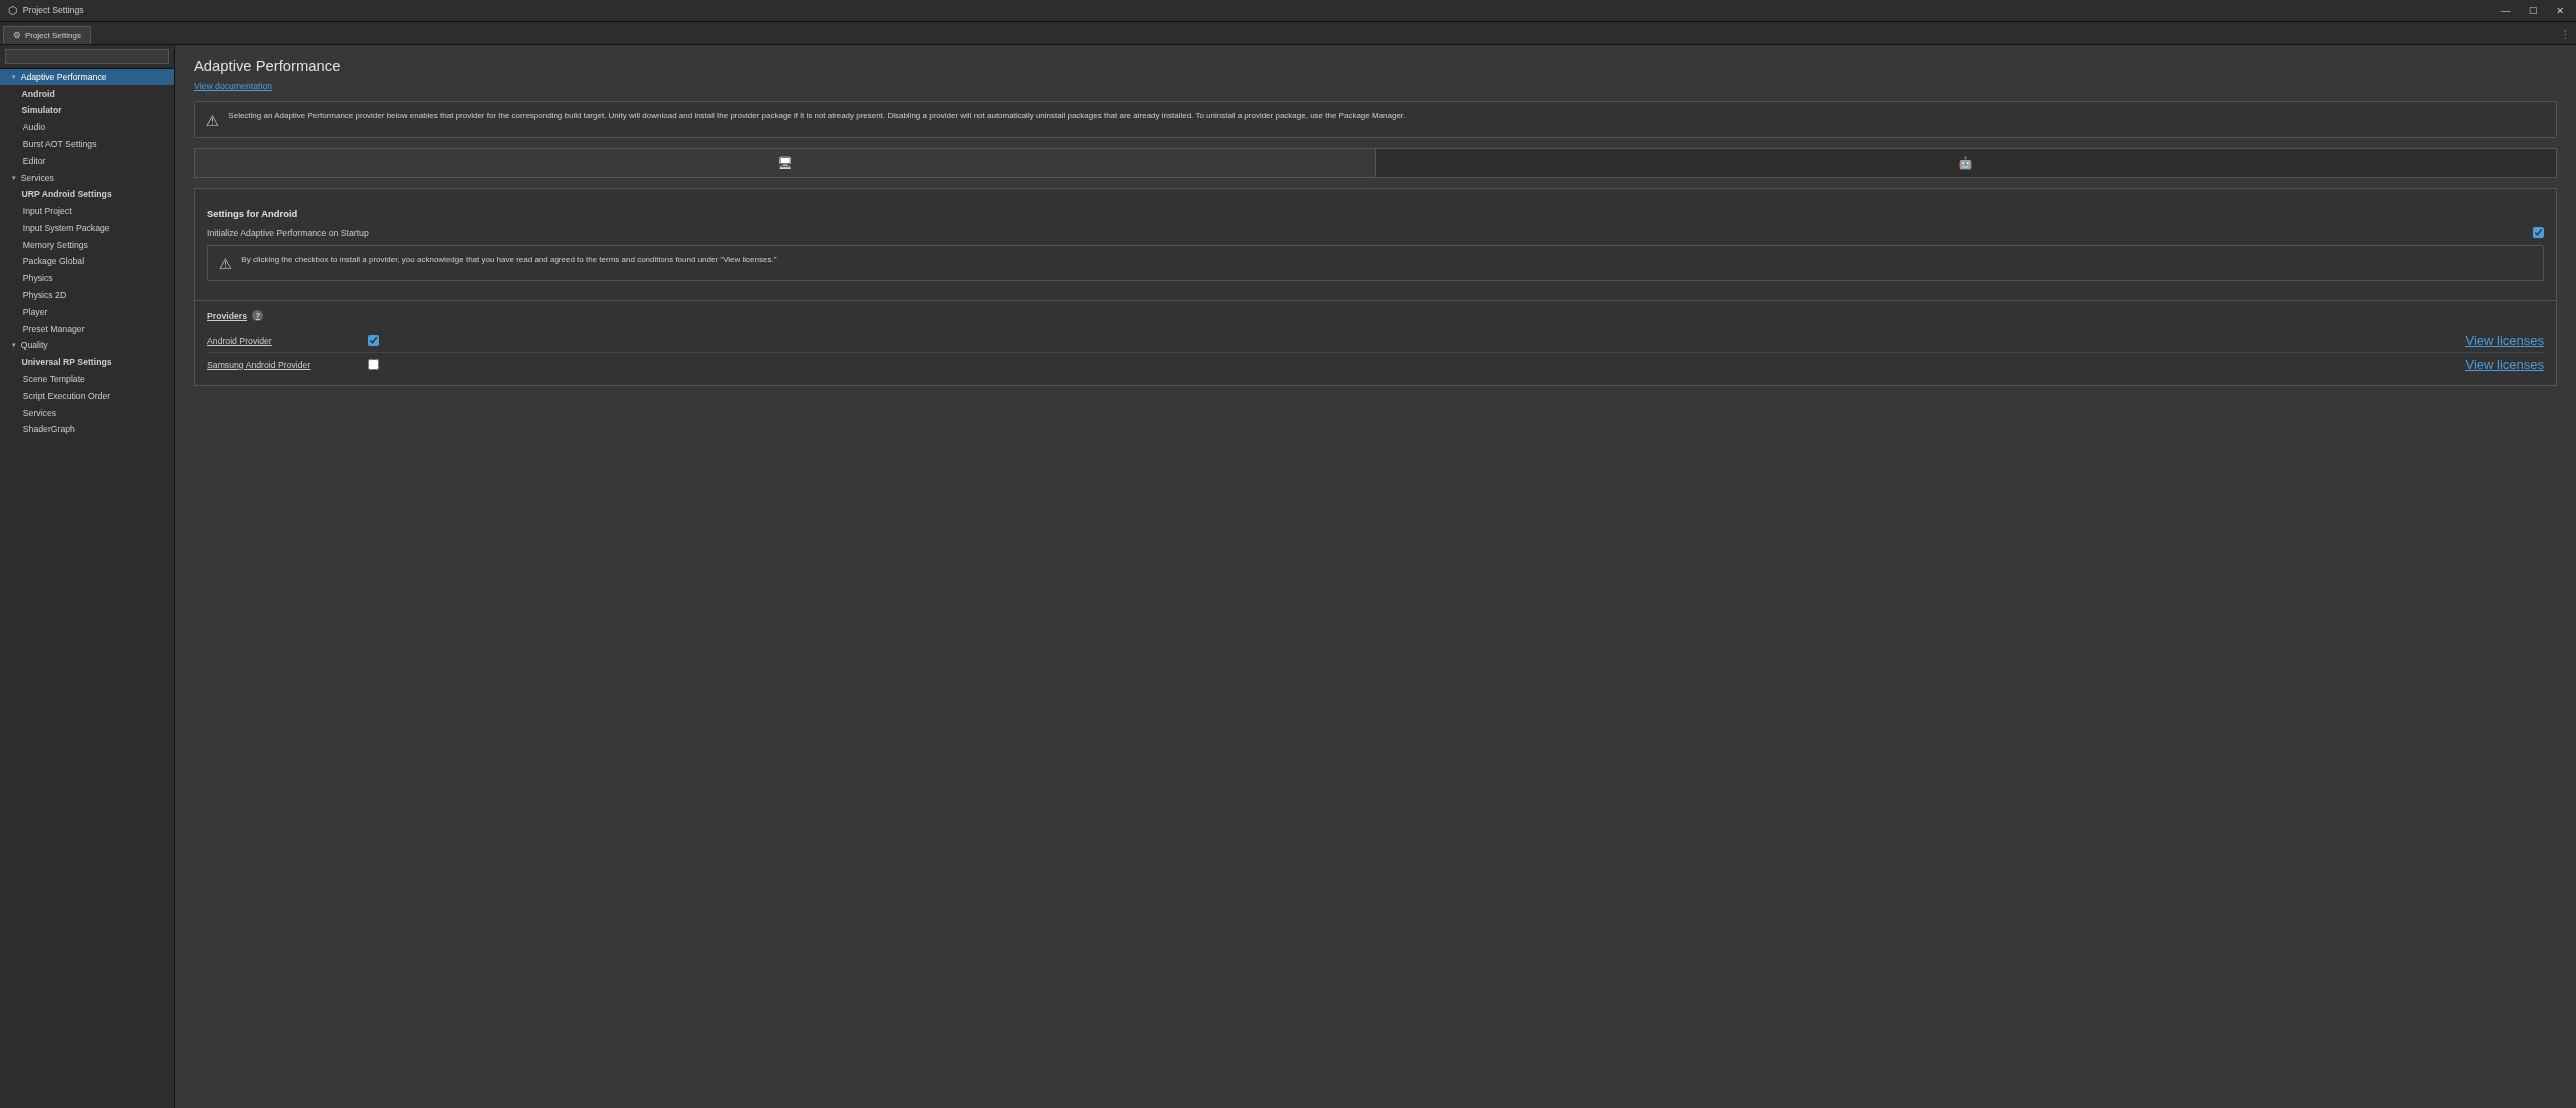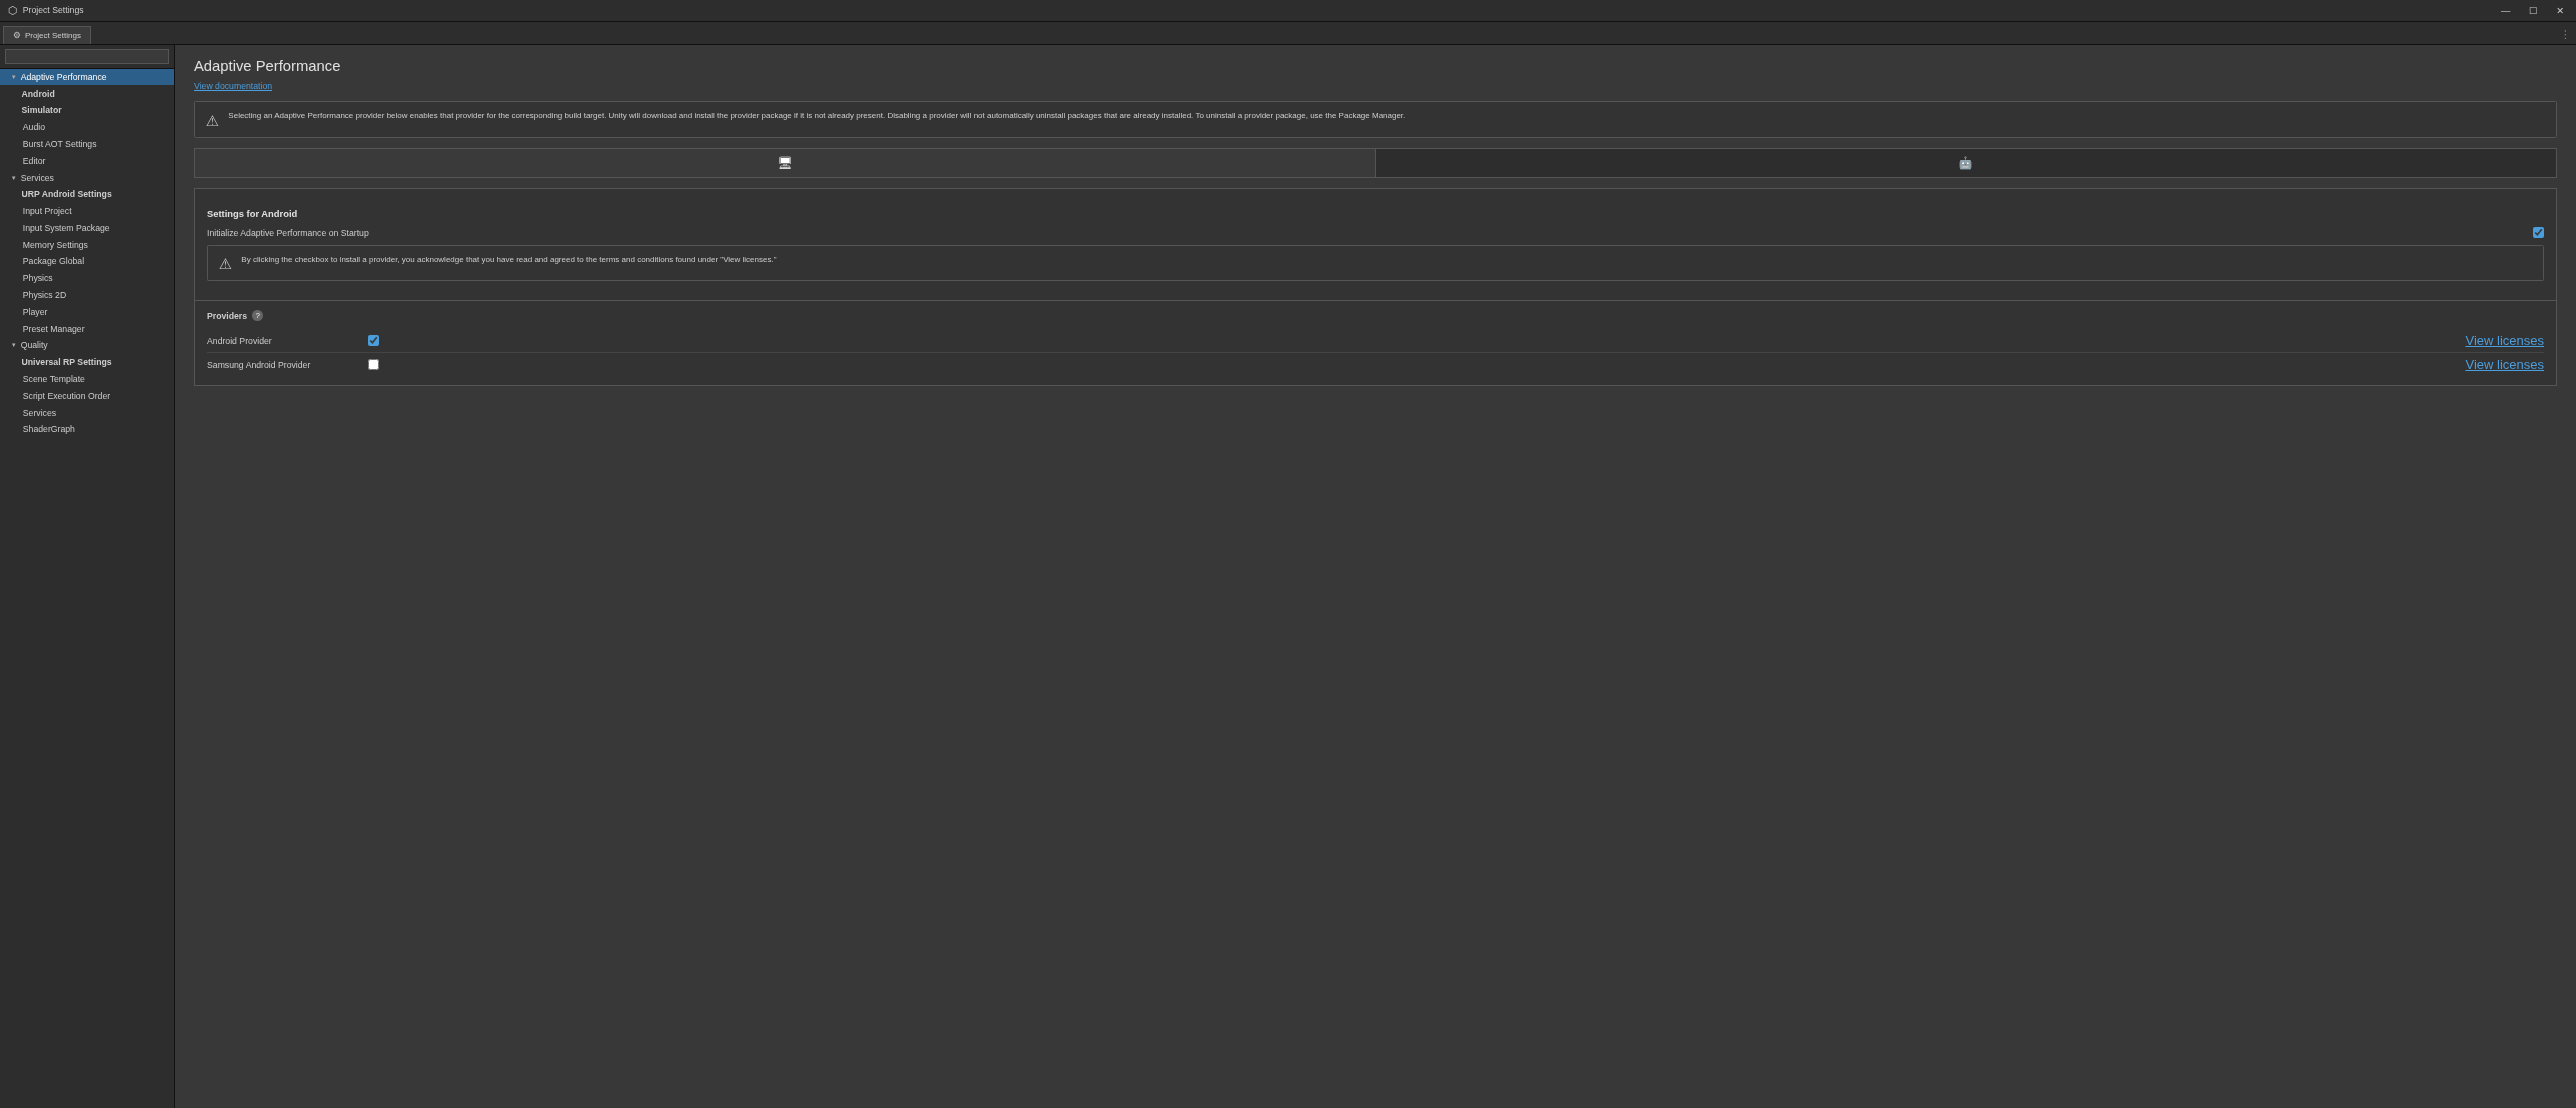--- a/index.html
+++ b/index.html
@@ -248,20 +248,21 @@
       margin-top: 6.7px;
       border-radius: 1.3px;
     }
 
     
     .providers-section {
       background: #333;
       border: 0.7px solid #555;
       border-top: none;
       padding: 9.4px 12px;
+      text-decoration: underline;
     }
     .providers-header {
       display: flex;
       align-items: center;
       gap: 5.4px;
       margin-bottom: 8px;
     }
     .providers-title {
       font-size: 8.7px;
       font-weight: 600;

